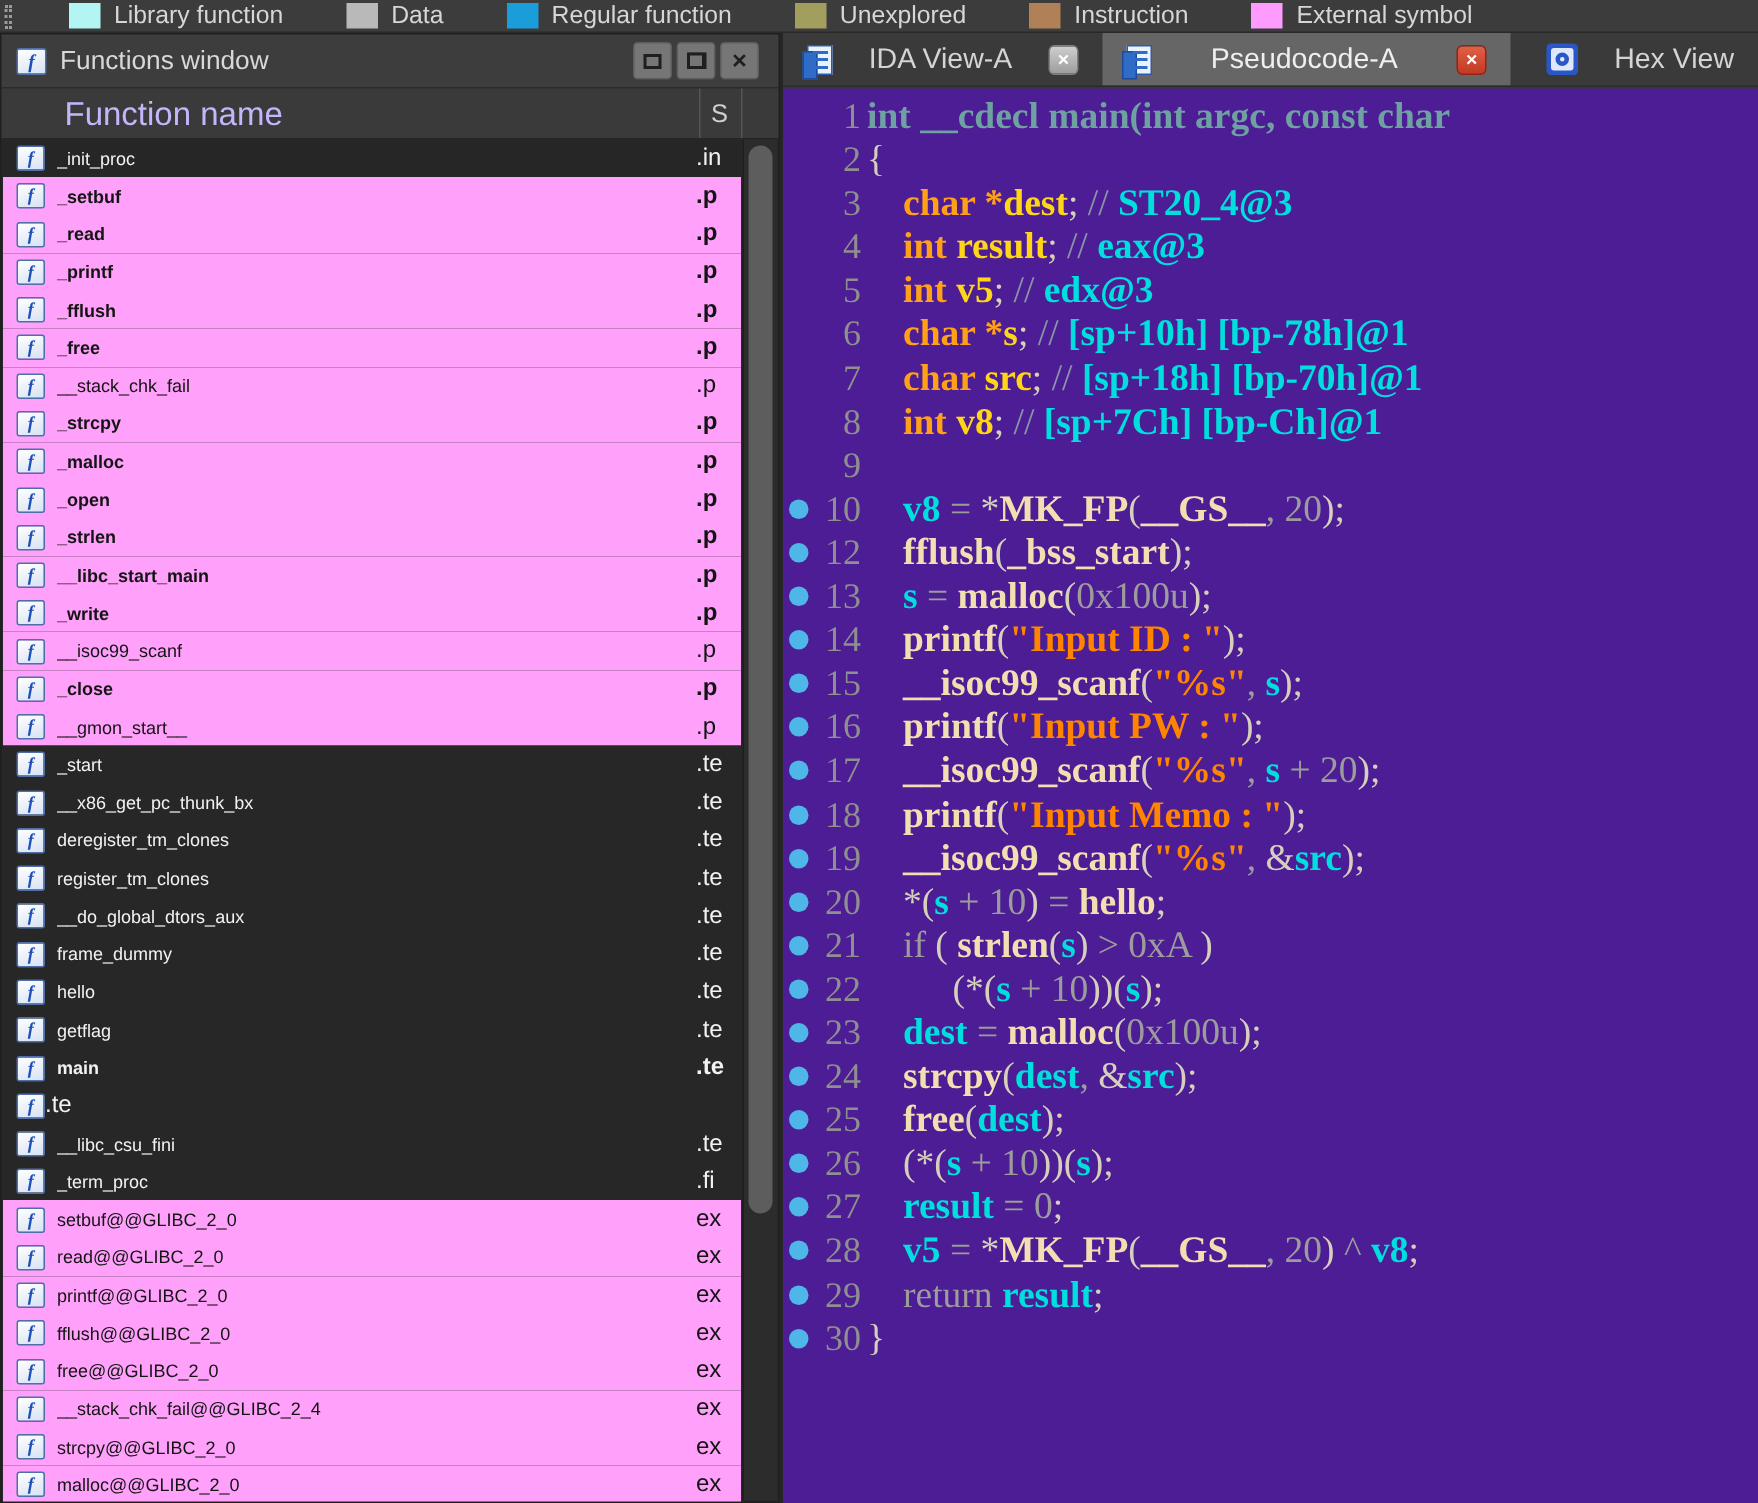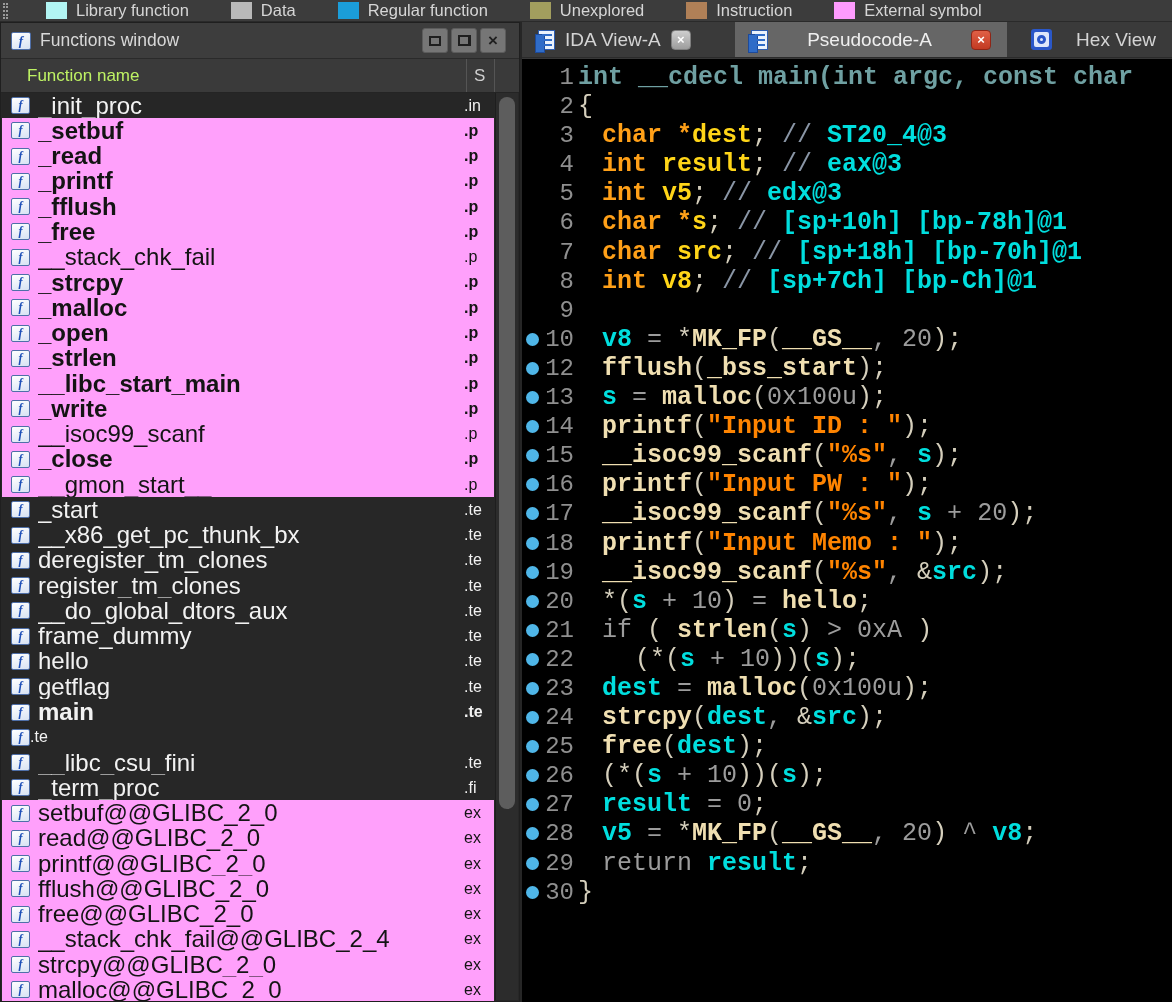--- a/index.html
+++ b/index.html
@@ -30,72 +30,72 @@
   .winbtn { width:26px; height:25px; background:#767676; border:1px solid #5c5c5c; border-radius:3px;
             display:flex; align-items:center; justify-content:center; cursor:default; }
   .g-max { width:12px; height:10px; border:2px solid #1f1f1f; }
   .g-res { position:relative; width:13px; height:11px; }
   .g-res::before { content:""; position:absolute; right:0; top:0; width:8px; height:7px; border:2px solid #1f1f1f; }
   .g-res::after  { content:""; position:absolute; left:0; bottom:0; width:8px; height:7px; border:2px solid #1f1f1f; background:#767676; }
   .g-x { color:#1f1f1f; font-size:17px; font-weight:700; line-height:17px; }
 
   .fw-head { position:absolute; left:0; top:36px; right:0; height:34px; background:#3a3a3a;
              border-bottom:1px solid #242424; display:flex; }
-  .fw-head .c-name { flex:1 1 auto; color:#bef264; font-size:17px; line-height:33px;
-                     padding-left:26px; border-right:1px solid #555; }
+  .fw-head .c-name { flex:1 1 auto; color:#c4b5fd; font-size:22px; line-height:33px;
+                     padding-left:42px; border-right:1px solid #555; }
   .fw-head .c-seg  { flex:0 0 28px; color:#cfcfcf; font-size:17px; line-height:33px;
                      padding-left:7px; border-right:1px solid #555; }
   .fw-head .c-corner { flex:0 0 24px; }
 
   .fw-list { position:absolute; left:1px; right:25px; top:70px; bottom:0; overflow:hidden; }
   .frow { height:25.28px; display:flex; align-items:center; white-space:nowrap; overflow:hidden; }
   .frow .ficon { width:19px; height:17px; margin-left:9px; font-size:12px; line-height:15px; }
-  .frow .fname { flex:1 1 auto; font-size:24px; margin-left:8px; overflow:hidden; }
+  .frow .fname { flex:1 1 auto; font-size:12px; margin-left:8px; overflow:hidden; }
   .frow .fseg  { flex:0 0 30px; font-size:16px; overflow:hidden; }
   .frow.lib { background:#ffa0fb; color:#141414; }
   .frow.reg { background:#272727; color:#f2f2f2; }
   .frow.sel { background:#262626; color:#f2f2f2; }
   .frow.b .fname, .frow.b .fseg { font-weight:700; }
 
   .fw-scroll { position:absolute; top:70px; right:1px; bottom:1px; width:23px; background:#2c2c2c;
                border-left:1px solid #1e1e1e; }
   .fw-thumb { position:absolute; left:3px; right:3px; top:4px; height:712px; background:#5d5d5d;
               border-radius:8px; }
 
   
   .rpanel { position:absolute; left:520px; top:22px; width:652px; height:980px; background:#383838;
             border-left:2px solid #262626; }
   .tabbar { position:absolute; left:0; top:0; right:0; height:36px; background:#3a3a3a;
             border-bottom:1px solid #2b2b2b; display:flex; overflow:hidden; }
   .tab { display:flex; align-items:center; gap:10px; padding:0 16px; cursor:default; }
   .tab .tlabel { color:#d4d4d4; font-size:19px; white-space:nowrap; }
   .tab.active { background:#666666; }
   .tab.active .tlabel { color:#efefef; }
-  .tab1 { width:246px; }
+  .tab1 { width:246px; justify-content:space-between; }
   .tab2 { width:316px; justify-content:space-between; }
   .tab3 { flex:1 1 auto; gap:24px; padding-left:24px; }
 
   .docicon { position:relative; width:17px; height:20px; background:#eaf2fc; border:1px solid #2d5cae; }
   .docicon::before { content:""; position:absolute; left:-4px; top:3px; width:8px; height:17px;
                      background:#2f6cc8; border:1px solid #1d4a9a; }
   .docicon::after { content:""; position:absolute; left:3px; top:3px; right:2px; height:12px;
                     background:repeating-linear-gradient(#2f6cc8 0 2px, transparent 2px 5px); }
   .hexicon { position:relative; width:21px; height:21px; background:#2a57c8; border-radius:3px; }
   .hexicon::before { content:""; position:absolute; inset:3px; background:#dfe8fa; border-radius:2px; }
   .hexicon::after { content:""; position:absolute; inset:6px; border:3px solid #2a57c8; border-radius:50%; }
 
   .tclose { width:20px; height:20px; border-radius:4px; display:flex; align-items:center;
             justify-content:center; font-size:13px; font-weight:700; color:#ffffff; }
   .tclose.gray { background:linear-gradient(#cecece,#9d9d9d); border:1px solid #7f7f7f; color:#fff; }
   .tclose.red  { background:linear-gradient(#e06046,#c23a22); border:1px solid #8f2516; }
 
   
-  .codearea { position:absolute; left:0; right:0; top:37px; bottom:0; background:#000000;
+  .codearea { position:absolute; left:0; right:0; top:37px; bottom:0; background:#4c1d95;
               overflow:hidden; padding-top:4px;
-              font-family:Liberation Mono, monospace; }
+              font-family:Liberation Serif, serif; }
   .cl { position:relative; height:29.1px; line-height:29.1px; white-space:pre; }
   .cdot { position:absolute; left:4px; top:8px; width:13px; height:13px; border-radius:50%;
           background:#4fb6e8; }
   .ln { display:inline-block; width:52px; margin-right:4px; text-align:right; color:#8f8f8f;
         font-size:24px; }
   .ct { font-size:25px; }
   .t-sig { color:#6fa0a2; font-weight:700; }
   .t-pu  { color:#d5cfbc; }
   .t-ty  { color:#ffa018; font-weight:700; }
   .t-dv  { color:#ffd518; font-weight:700; }

